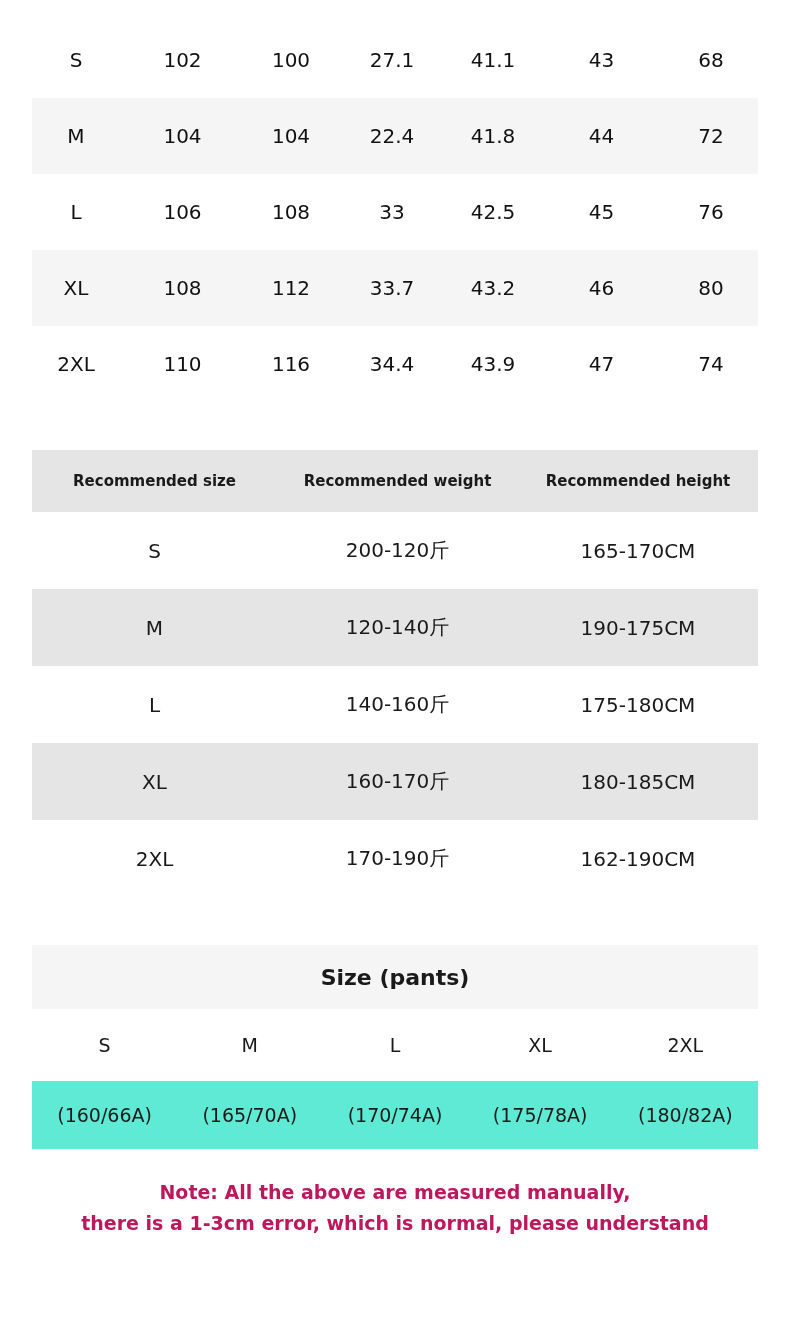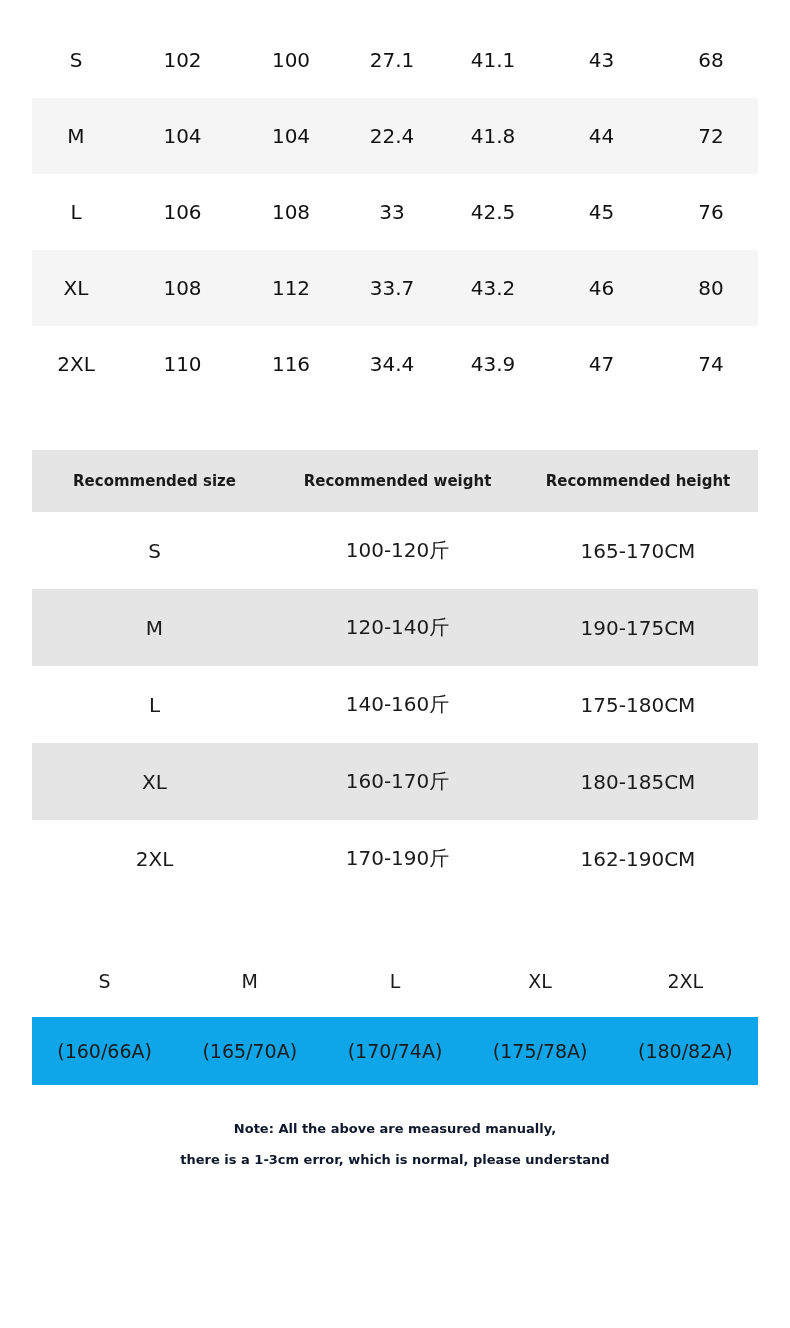--- a/index.html
+++ b/index.html
@@ -95,31 +95,31 @@
     background: #f5f5f5;
   }
   #pants-table td.letter {
     height: 70px;
     font-size: 19px;
     background: #ffffff;
   }
   #pants-table td.code {
     height: 66px;
     font-size: 19px;
-    background: #0ea5e9;
+    background: #5eead4;
   }
 
   
   .note {
     margin-top: 28px;
     text-align: center;
-    font-size: 13px;
+    font-size: 19px;
     font-weight: bold;
     line-height: 31px;
-    color: #0f172a;
+    color: #be185d;
     padding: 0 30px;
   }
   .note div { display: block; }
 </style>
 </head>
 <body>
 
 <div class="page">
 
   <div class="table-block">
@@ -191,21 +191,21 @@
           <col class="r2">
       </colgroup>
       <tbody>
         <tr class="shade">
           <th>Recommended size</th>
           <th>Recommended weight</th>
           <th>Recommended height</th>
         </tr>
         <tr>
           <td>S</td>
-          <td>100-120斤</td>
+          <td>200-120斤</td>
           <td>165-170CM</td>
         </tr>
         <tr class="shade">
           <td>M</td>
           <td>120-140斤</td>
           <td>190-175CM</td>
         </tr>
         <tr>
           <td>L</td>
           <td>140-160斤</td>
@@ -228,20 +228,23 @@
   <div class="table-block">
     <table class="grid" id="pants-table">
       <colgroup>
         <col class="p">
           <col class="p">
           <col class="p">
           <col class="p">
           <col class="p">
       </colgroup>
       <tbody>
+        <tr>
+          <td class="title-cell" colspan="5">Size (pants)</td>
+        </tr>
         <tr>
           <td class="letter">S</td>
           <td class="letter">M</td>
           <td class="letter">L</td>
           <td class="letter">XL</td>
           <td class="letter">2XL</td>
         </tr>
         <tr>
           <td class="code">(160/66A)</td>
           <td class="code">(165/70A)</td>

